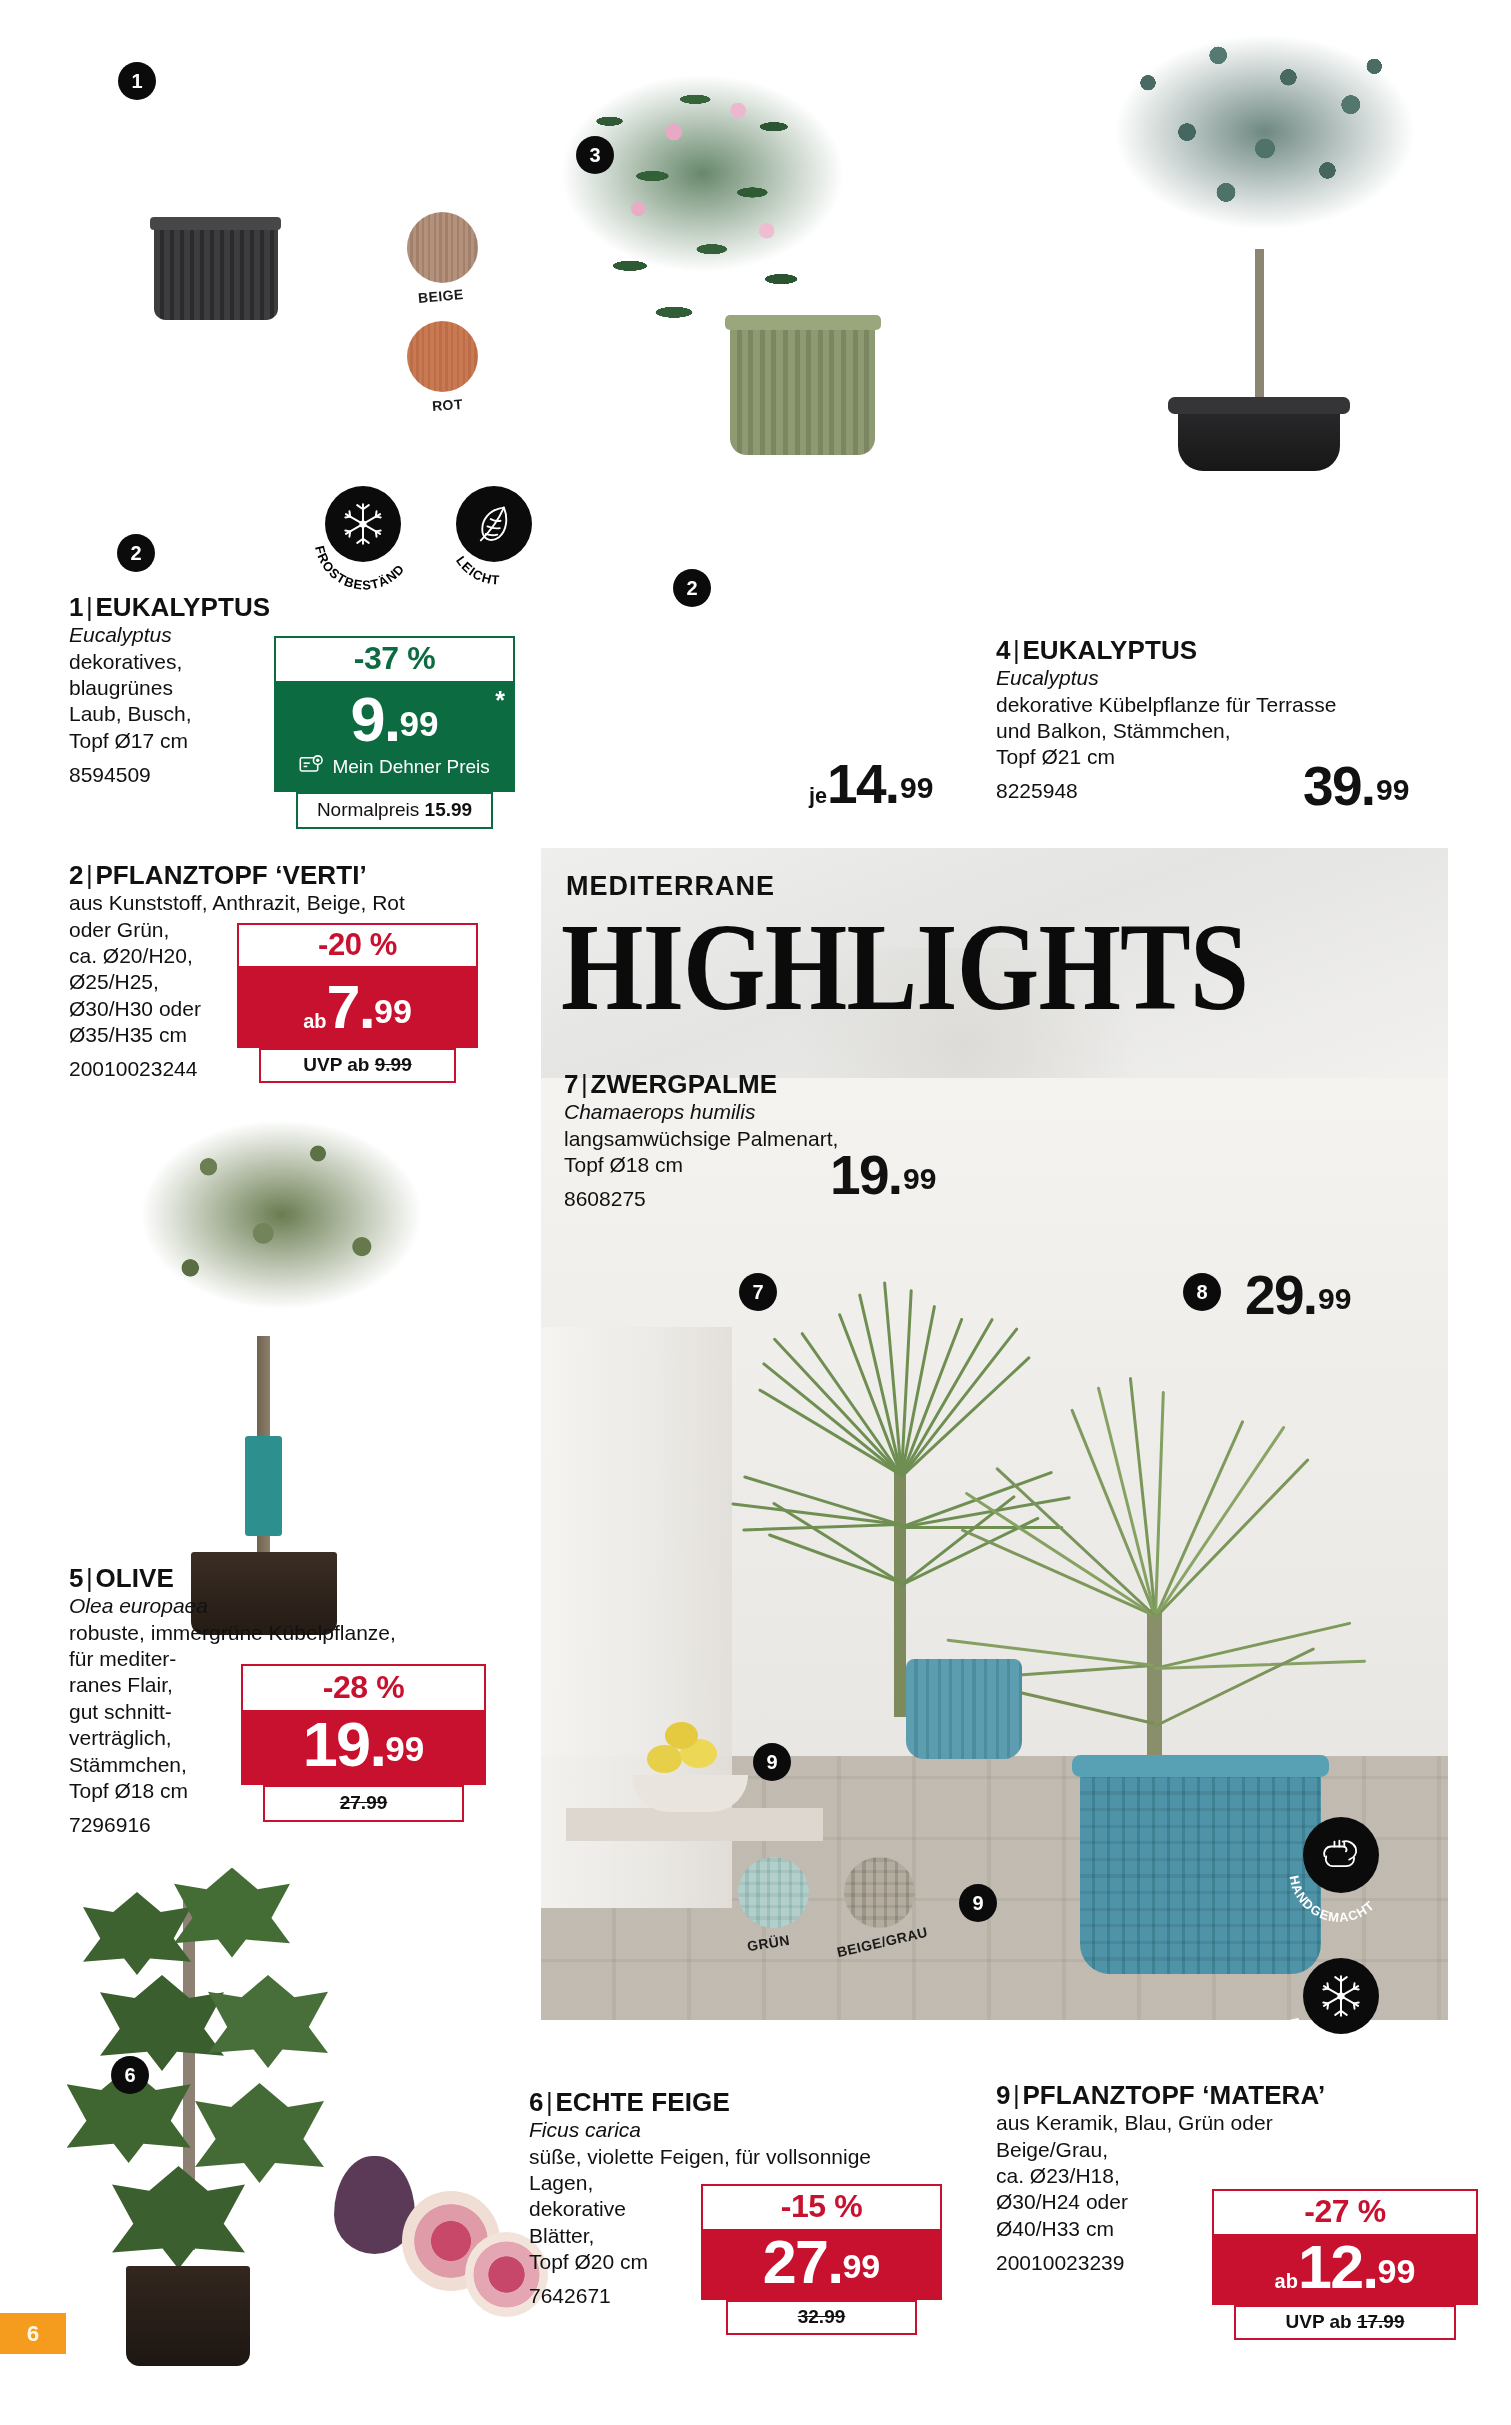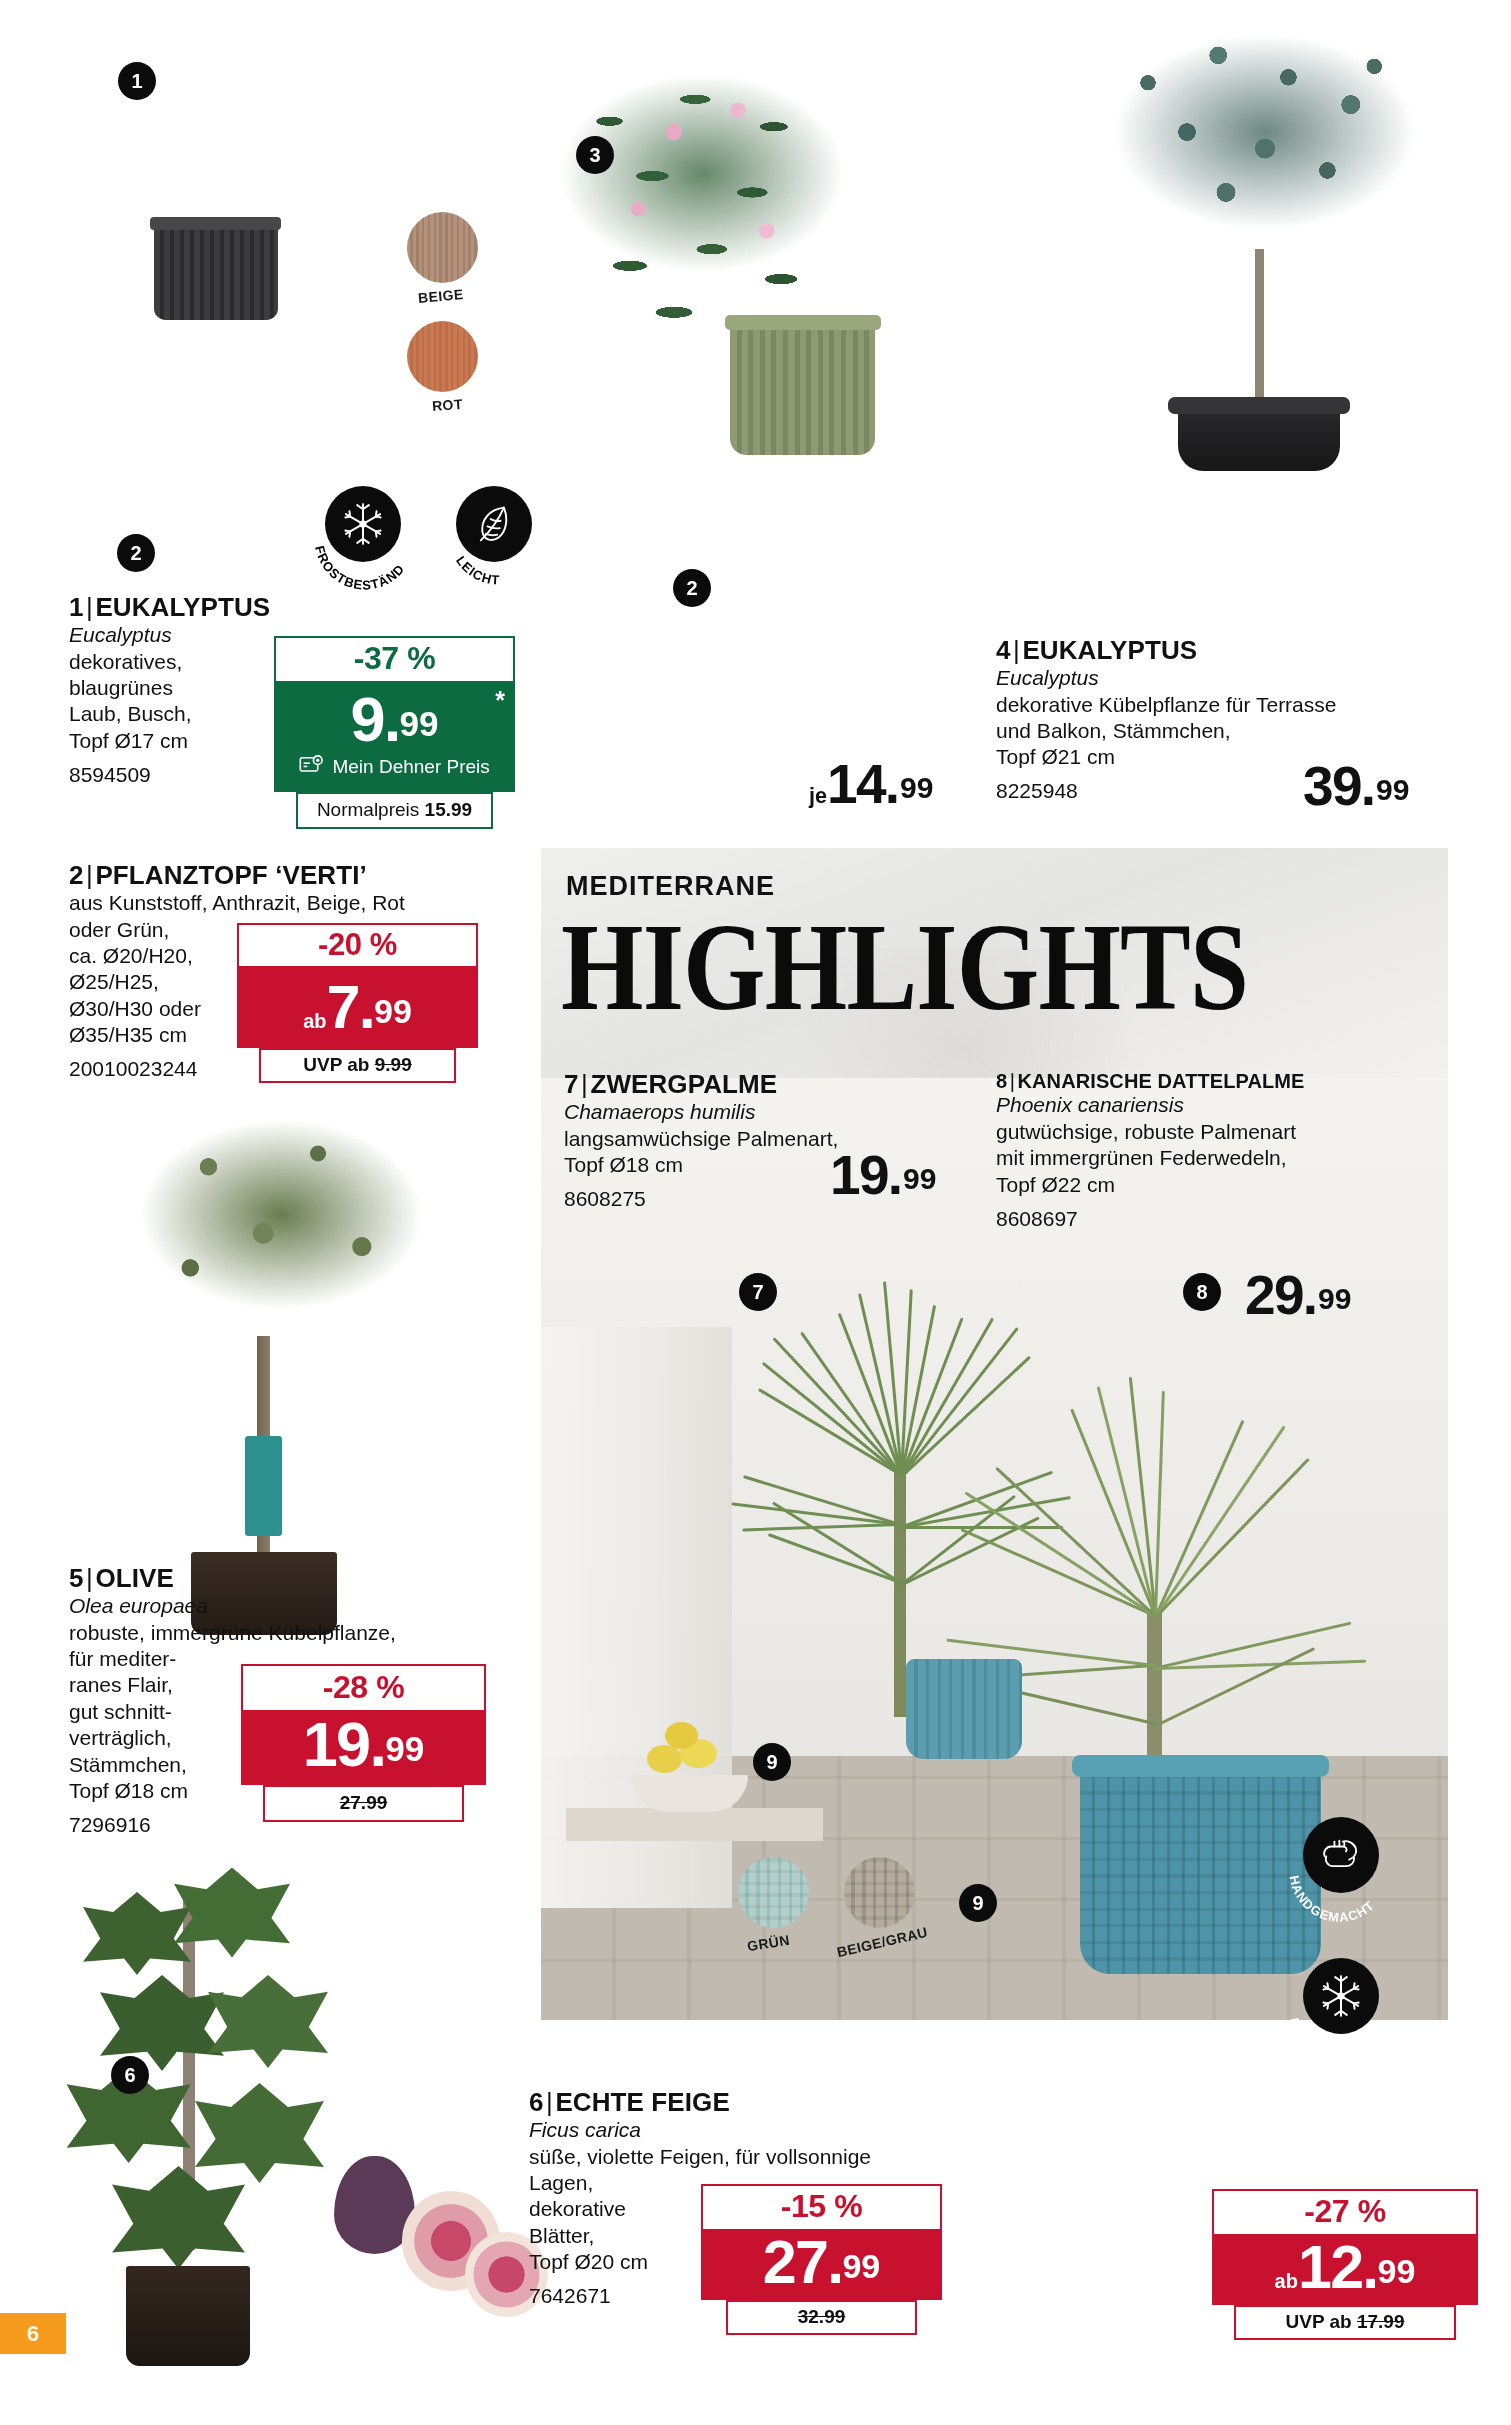--- a/index.html
+++ b/index.html
@@ -495,30 +495,20 @@
     </div>
     <div class="p-latin">Chamaerops humilis</div>
     <div class="p-desc">langsamwüchsige Palmenart,</div>
     <div class="p-desc">Topf Ø18 cm</div>
     <div class="p-sku">8608275</div>
   </div>
   <div class="price-plain" style="left:830px;top:1148px;">
     <span class="int">19</span><span class="dot">.</span><span class="cts">99</span>
   </div>
 
-  <div class="prod" style="left:996px;top:1070px;width:440px;">
-    <div class="p-title" style="font-size:20px;">
-      <span class="num">8</span><span class="bar">|</span><span>KANARISCHE DATTELPALME</span>
-    </div>
-    <div class="p-latin">Phoenix canariensis</div>
-    <div class="p-desc">gutwüchsige, robuste Palmenart</div>
-    <div class="p-desc">mit immergrünen Federwedeln,</div>
-    <div class="p-desc">Topf Ø22 cm</div>
-    <div class="p-sku">8608697</div>
-  </div>
   <div class="price-plain" style="left:1245px;top:1244px;margin-top:24px;">
     <span class="int">29</span><span class="dot">.</span><span class="cts">99</span>
   </div>
 
   <div class="marker" style="left:739px;top:1273px;width:38px;height:38px;font-size:20px;">7</div>
   <div class="marker" style="left:1183px;top:1273px;width:38px;height:38px;font-size:20px;">8</div>
   <div class="marker" style="left:753px;top:1743px;width:38px;height:38px;font-size:20px;">9</div>
   <div class="marker" style="left:959px;top:1884px;width:38px;height:38px;font-size:20px;">9</div>
 
   <div class="swatch" style="left:738px;top:1857px;width:71px;height:71px;
@@ -668,20 +658,31 @@
     <div class="body" style="padding:3.3px 0 6.6px;">
       <div class="mainprice">
         <span class="int" style="font-size:61px;">27</span><span class="int" style="font-size:61px;">.</span><span class="cts" style="font-size:34px;">99</span>
       </div>
     </div>
     <div class="note" style="height:35px;line-height:30px;font-size:19px;margin:0 25px;">
       <s>32.99</s>
     </div>
   </div>
 
+  <div class="prod" style="left:996px;top:2081px;width:432px;">
+    <div class="p-title">
+      <span class="num">9</span><span class="bar">|</span><span>PFLANZTOPF ‘MATERA’</span>
+    </div>
+    <div class="p-desc">aus Keramik, Blau, Grün oder</div>
+    <div class="p-desc">Beige/Grau,</div>
+    <div class="p-desc">ca. Ø23/H18,</div>
+    <div class="p-desc">Ø30/H24 oder</div>
+    <div class="p-desc">Ø40/H33 cm</div>
+    <div class="p-sku">20010023239</div>
+  </div>
 
   <div class="flag" style="--accent:#c8112f; left:1212px; top:2189px; width:266px;">
     <div class="pct" style="height:45px;line-height:41px;font-size:32px;">-27 %</div>
     <div class="body" style="padding:3.3px 0 6.6px;">
       <div class="mainprice">
         <span class="ab">ab</span><span class="int" style="font-size:61px;">12</span><span class="int" style="font-size:61px;">.</span><span class="cts" style="font-size:34px;">99</span>
       </div>
     </div>
     <div class="note" style="height:35px;line-height:30px;font-size:19px;margin:0 21.6px;">
       <b>UVP ab</b>

